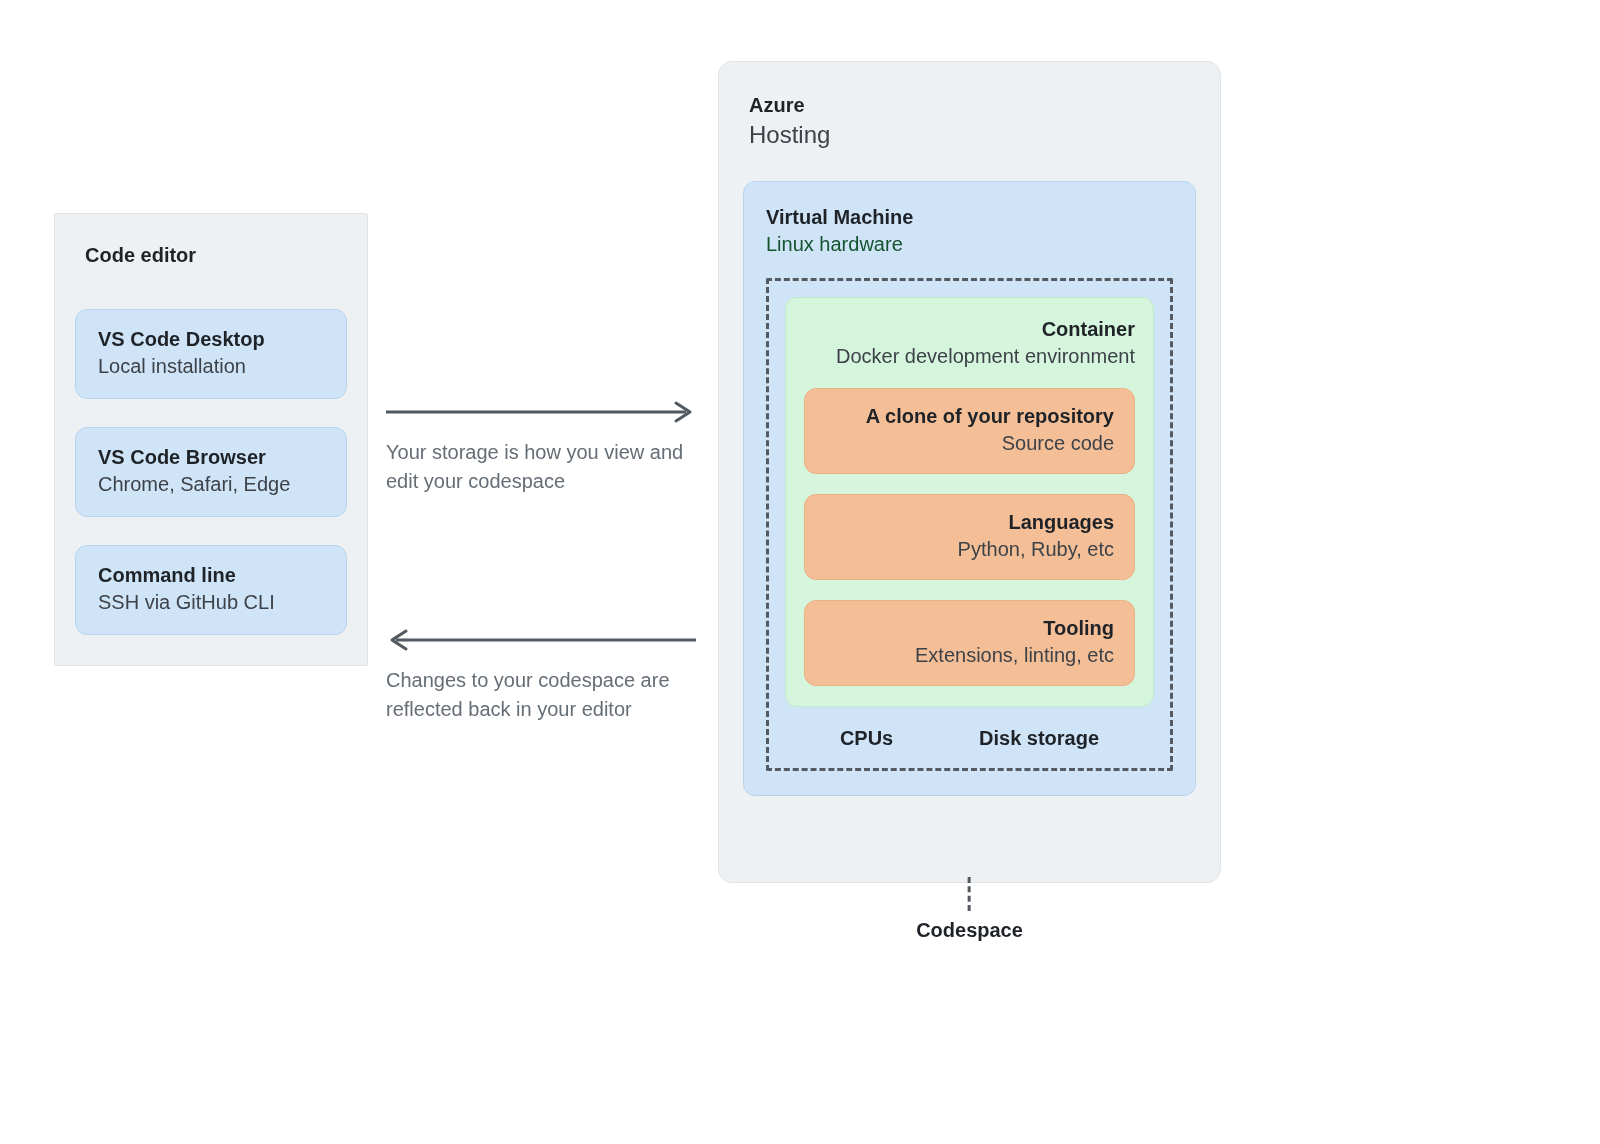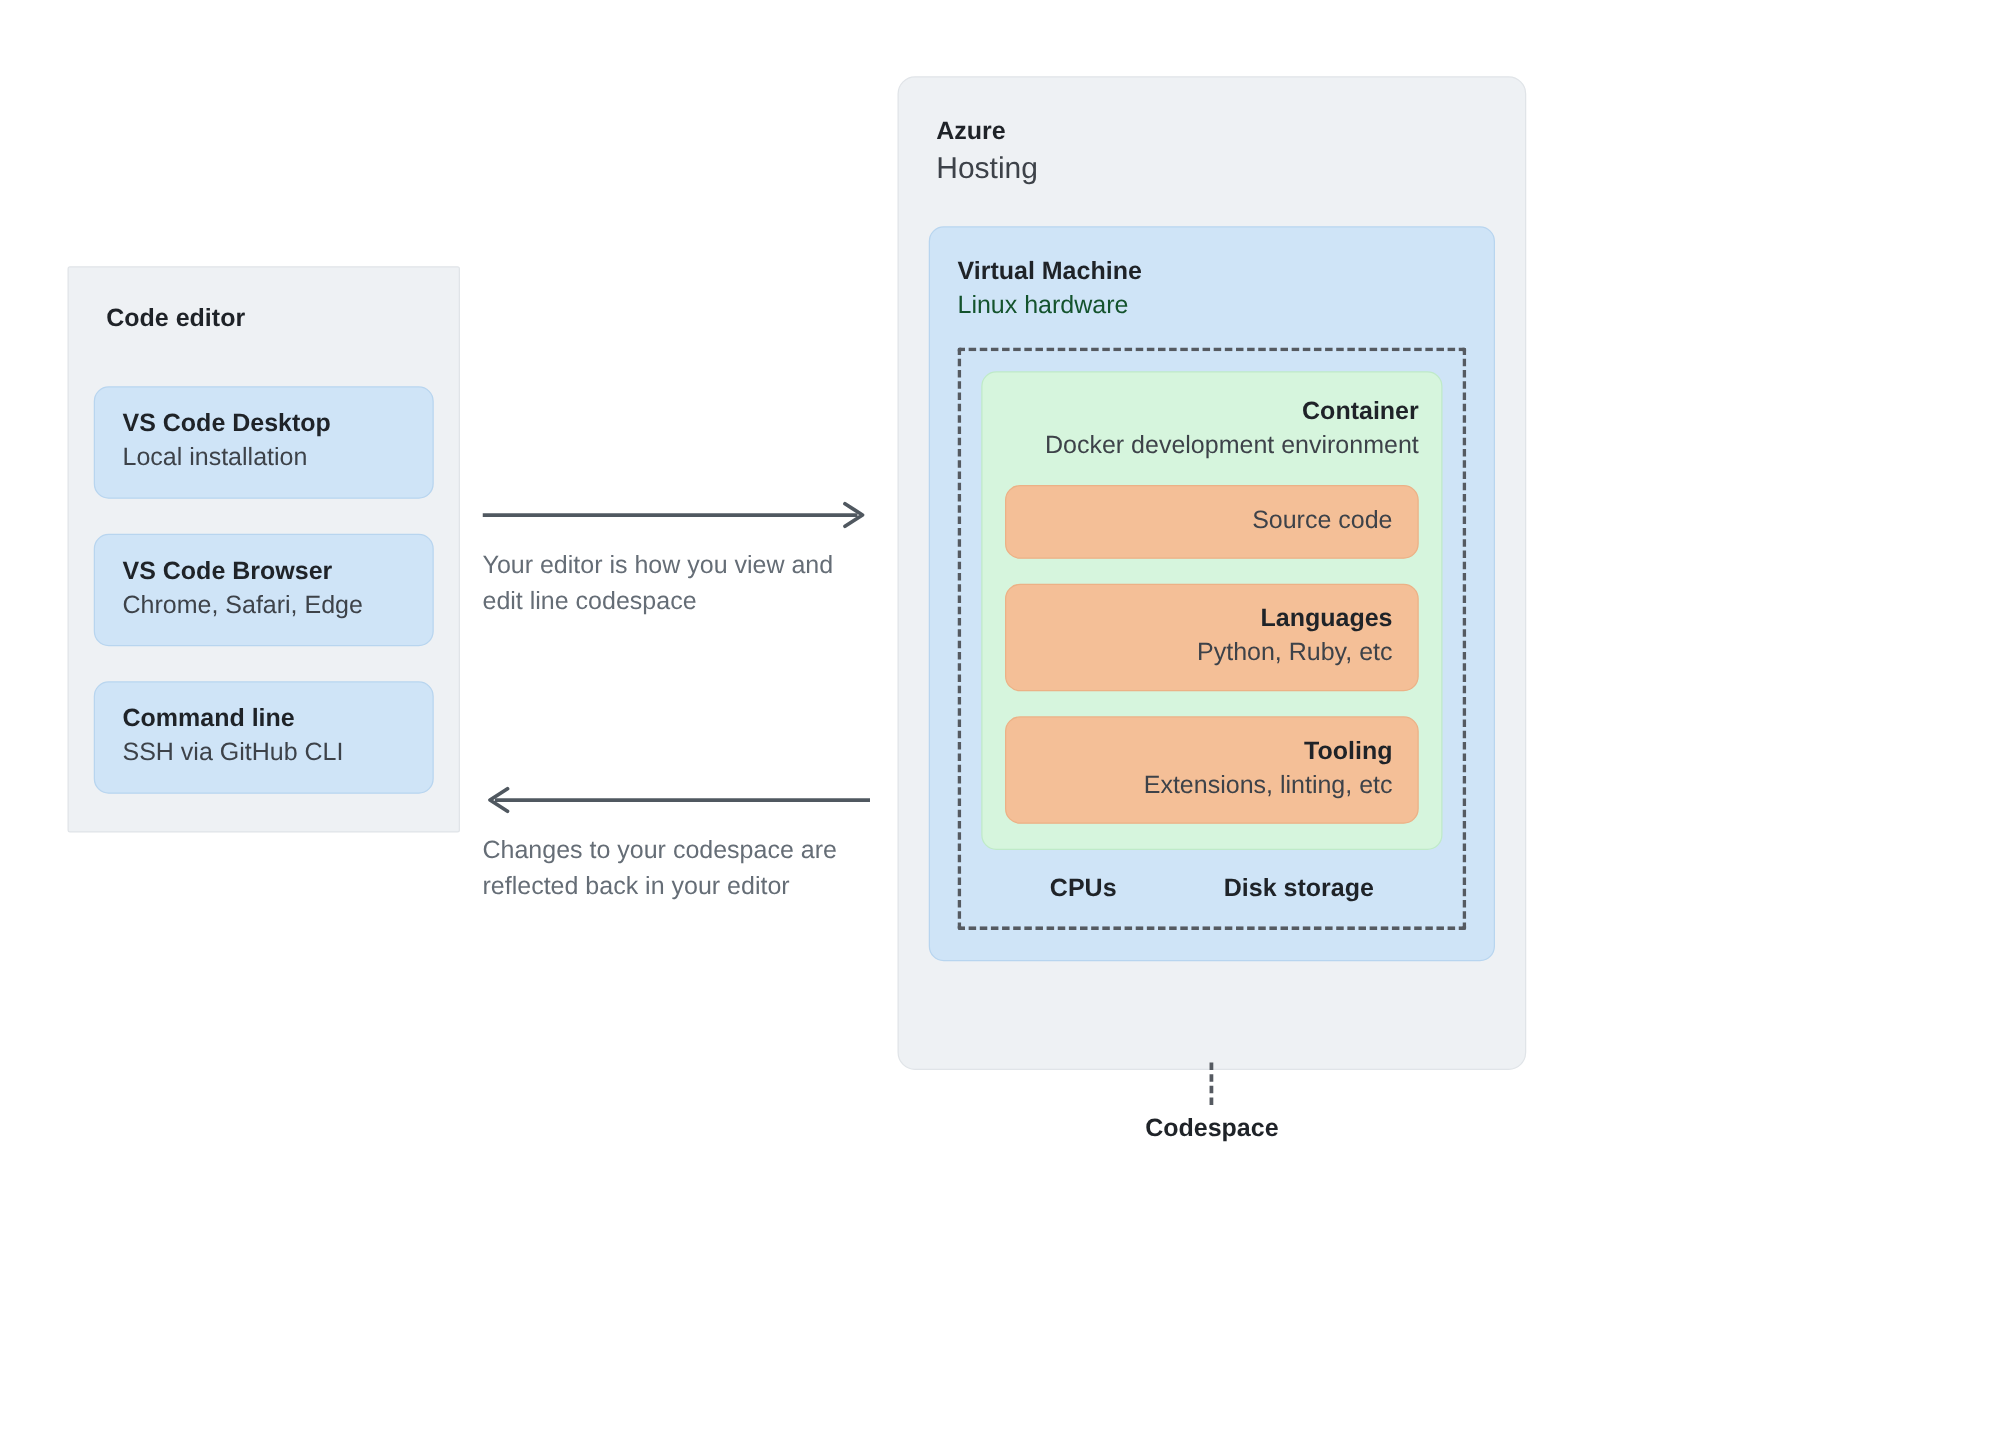--- a/index.html
+++ b/index.html
@@ -221,21 +221,21 @@
       <div class="card-title">Command line</div>
       <div class="card-subtitle">SSH via GitHub CLI</div>
     </div>
   </div>
 
   <div class="arrow-row arrow-top">
     <svg class="arrow-svg" viewBox="0 0 310 24">
       <line x1="0" y1="12" x2="300" y2="12" stroke="#505860" stroke-width="3"></line>
       <polyline points="290,3 304,12 290,21" fill="none" stroke="#505860" stroke-width="3" stroke-linecap="round" stroke-linejoin="round"></polyline>
     </svg>
-    <div class="arrow-caption">Your editor is how you view and edit line codespace</div>
+    <div class="arrow-caption">Your storage is how you view and edit your codespace</div>
   </div>
 
   <div class="arrow-row arrow-bottom">
     <svg class="arrow-svg" viewBox="0 0 310 24">
       <line x1="10" y1="12" x2="310" y2="12" stroke="#505860" stroke-width="3"></line>
       <polyline points="20,3 6,12 20,21" fill="none" stroke="#505860" stroke-width="3" stroke-linecap="round" stroke-linejoin="round"></polyline>
     </svg>
     <div class="arrow-caption">Changes to your codespace are reflected back in your editor</div>
   </div>
 
@@ -246,20 +246,21 @@
     <div class="vm-box">
       <div class="vm-title">Virtual Machine</div>
       <div class="vm-subtitle">Linux hardware</div>
 
       <div class="dashed-box">
         <div class="container-box">
           <div class="container-title">Container</div>
           <div class="container-subtitle">Docker development environment</div>
 
           <div class="orange-card">
+            <div class="orange-title">A clone of your repository</div>
             <div class="orange-subtitle">Source code</div>
           </div>
 
           <div class="orange-card">
             <div class="orange-title">Languages</div>
             <div class="orange-subtitle">Python, Ruby, etc</div>
           </div>
 
           <div class="orange-card">
             <div class="orange-title">Tooling</div>

